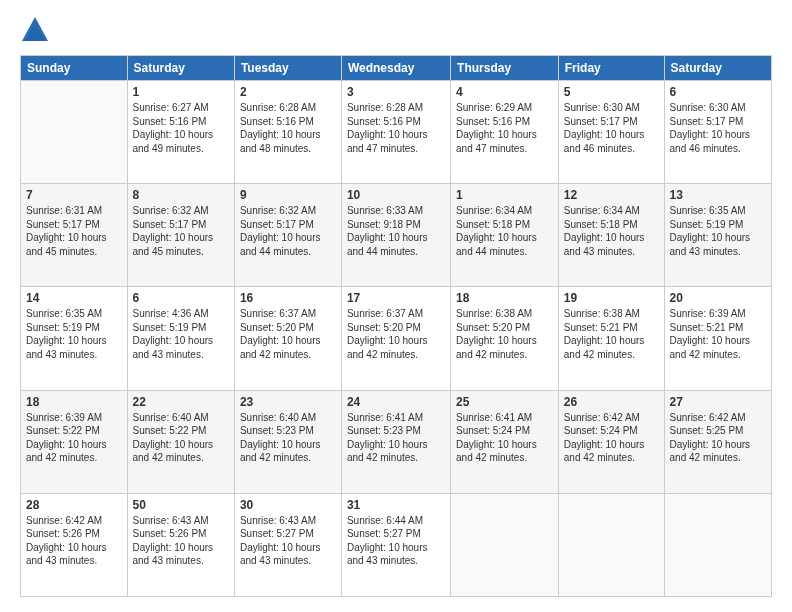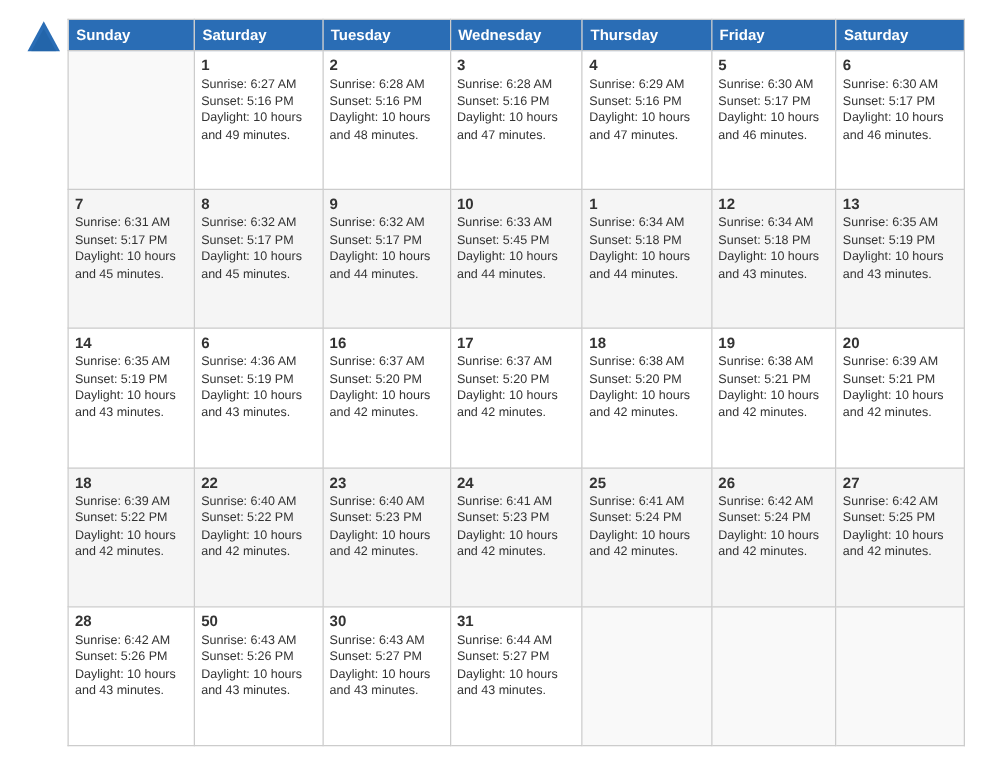--- a/index.html
+++ b/index.html
@@ -8,21 +8,21 @@
       background: #fff;
       width: 792px;
       height: 612px;
       overflow: hidden;
     }
     .page {
       width: 792px;
       height: 612px;
       padding: 15px 20px;
       display: flex;
-      flex-direction: row;
+      flex-direction: column;
     }
     .header {
       display: flex;
       justify-content: space-between;
       align-items: flex-start;
       margin-bottom: 10px;
     }
     .logo {
       display: flex;
       align-items: center;
@@ -192,21 +192,21 @@
           <td>
             <div class="day-num">9</div>
             <div class="day-info" style="white-space: pre-line;">Sunrise: 6:32 AM
 Sunset: 5:17 PM
 Daylight: 10 hours
 and 44 minutes.</div>
           </td>
           <td>
             <div class="day-num">10</div>
             <div class="day-info" style="white-space: pre-line;">Sunrise: 6:33 AM
-Sunset: 5:45 PM
+Sunset: 9:18 PM
 Daylight: 10 hours
 and 44 minutes.</div>
           </td>
           <td>
             <div class="day-num">1</div>
             <div class="day-info" style="white-space: pre-line;">Sunrise: 6:34 AM
 Sunset: 5:18 PM
 Daylight: 10 hours
 and 44 minutes.</div>
           </td>

